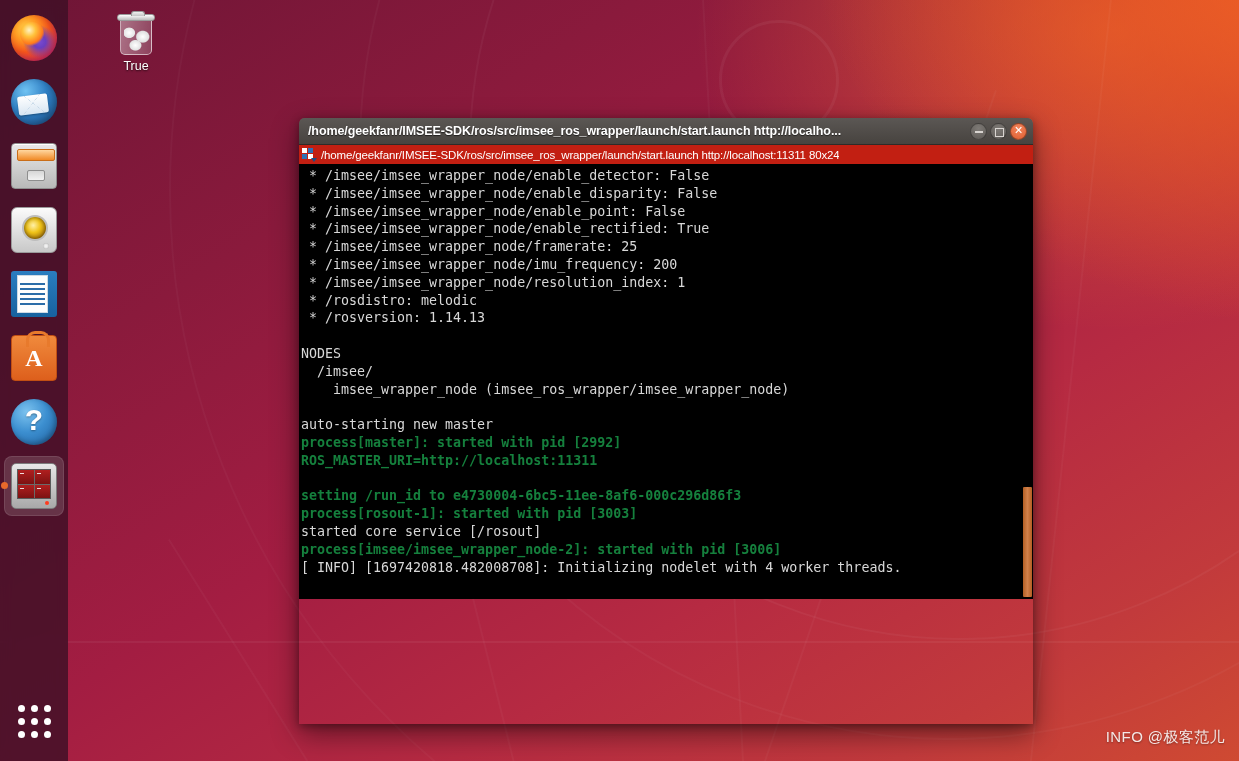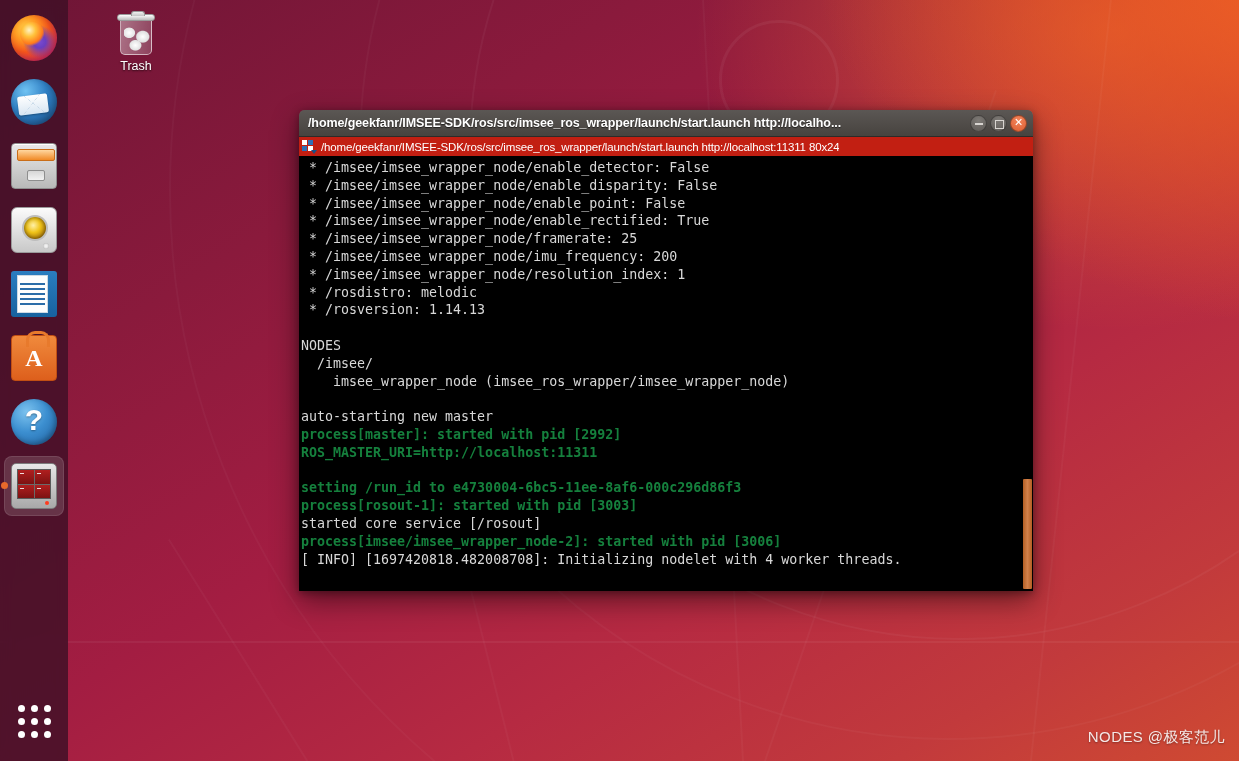--- a/index.html
+++ b/index.html
@@ -329,23 +329,23 @@
   }
   #trash-label {
     color: #ffffff;
     font-size: 12.5px;
     text-shadow: 0 1px 2px rgba(0,0,0,0.75);
   }
 
   
   #terminal-window {
     position: absolute;
-    left: 299px; top: 110px;
+    left: 299px; top: 118px;
     width: 734px;
-    height: 481px;
+    height: 606px;
     z-index: 30;
     box-shadow: 0 10px 28px rgba(0,0,0,0.45), 0 2px 8px rgba(0,0,0,0.35);
     border-radius: 5px 5px 0 0;
     overflow: hidden;
   }
   #title-bar {
     position: relative;
     height: 27px;
     background: linear-gradient(#5b5754, #47433f);
     border-bottom: 1px solid #2e2b28;
@@ -554,21 +554,21 @@
           <i></i>
       </div>
     </div>
   </div>
 
   <div id="trash">
     <div class="trash-can">
       <div class="trash-body"></div>
       <div class="trash-lid"></div>
     </div>
-    <div id="trash-label">Trash</div>
+    <div id="trash-label">True</div>
   </div>
 
   <div id="terminal-window">
 
     <div id="title-bar">
       <div id="window-title">/home/geekfanr/IMSEE-SDK/ros/src/imsee_ros_wrapper/launch/start.launch http://localho...</div>
       <div class="wbtns">
         <div class="wbtn min"></div>
         <div class="wbtn max"></div>
         <div class="wbtn close"></div>
@@ -589,15 +589,15 @@
     </div>
 
     <div id="terminal-body">
       <div id="term-text"><span class="tl"> * /imsee/imsee_wrapper_node/enable_detector: False</span><span class="tl"> * /imsee/imsee_wrapper_node/enable_disparity: False</span><span class="tl"> * /imsee/imsee_wrapper_node/enable_point: False</span><span class="tl"> * /imsee/imsee_wrapper_node/enable_rectified: True</span><span class="tl"> * /imsee/imsee_wrapper_node/framerate: 25</span><span class="tl"> * /imsee/imsee_wrapper_node/imu_frequency: 200</span><span class="tl"> * /imsee/imsee_wrapper_node/resolution_index: 1</span><span class="tl"> * /rosdistro: melodic</span><span class="tl"> * /rosversion: 1.14.13</span><span class="tl">&nbsp;</span><span class="tl">NODES</span><span class="tl">  /imsee/</span><span class="tl">    imsee_wrapper_node (imsee_ros_wrapper/imsee_wrapper_node)</span><span class="tl">&nbsp;</span><span class="tl">auto-starting new master</span><span class="tl b">process[master]: started with pid [2992]</span><span class="tl b">ROS_MASTER_URI=http://localhost:11311</span><span class="tl">&nbsp;</span><span class="tl b">setting /run_id to e4730004-6bc5-11ee-8af6-000c296d86f3</span><span class="tl b">process[rosout-1]: started with pid [3003]</span><span class="tl">started core service [/rosout]</span><span class="tl b">process[imsee/imsee_wrapper_node-2]: started with pid [3006]</span><span class="tl">[ INFO] [1697420818.482008708]: Initializing nodelet with 4 worker threads.</span></div>
       <div id="term-scroll-track">
         <div id="term-scroll-thumb"></div>
       </div>
     </div>
   </div>
 
-  <div id="watermark">NODES @极客范儿</div>
+  <div id="watermark">INFO @极客范儿</div>
 
 </div>
 
 </body></html>

